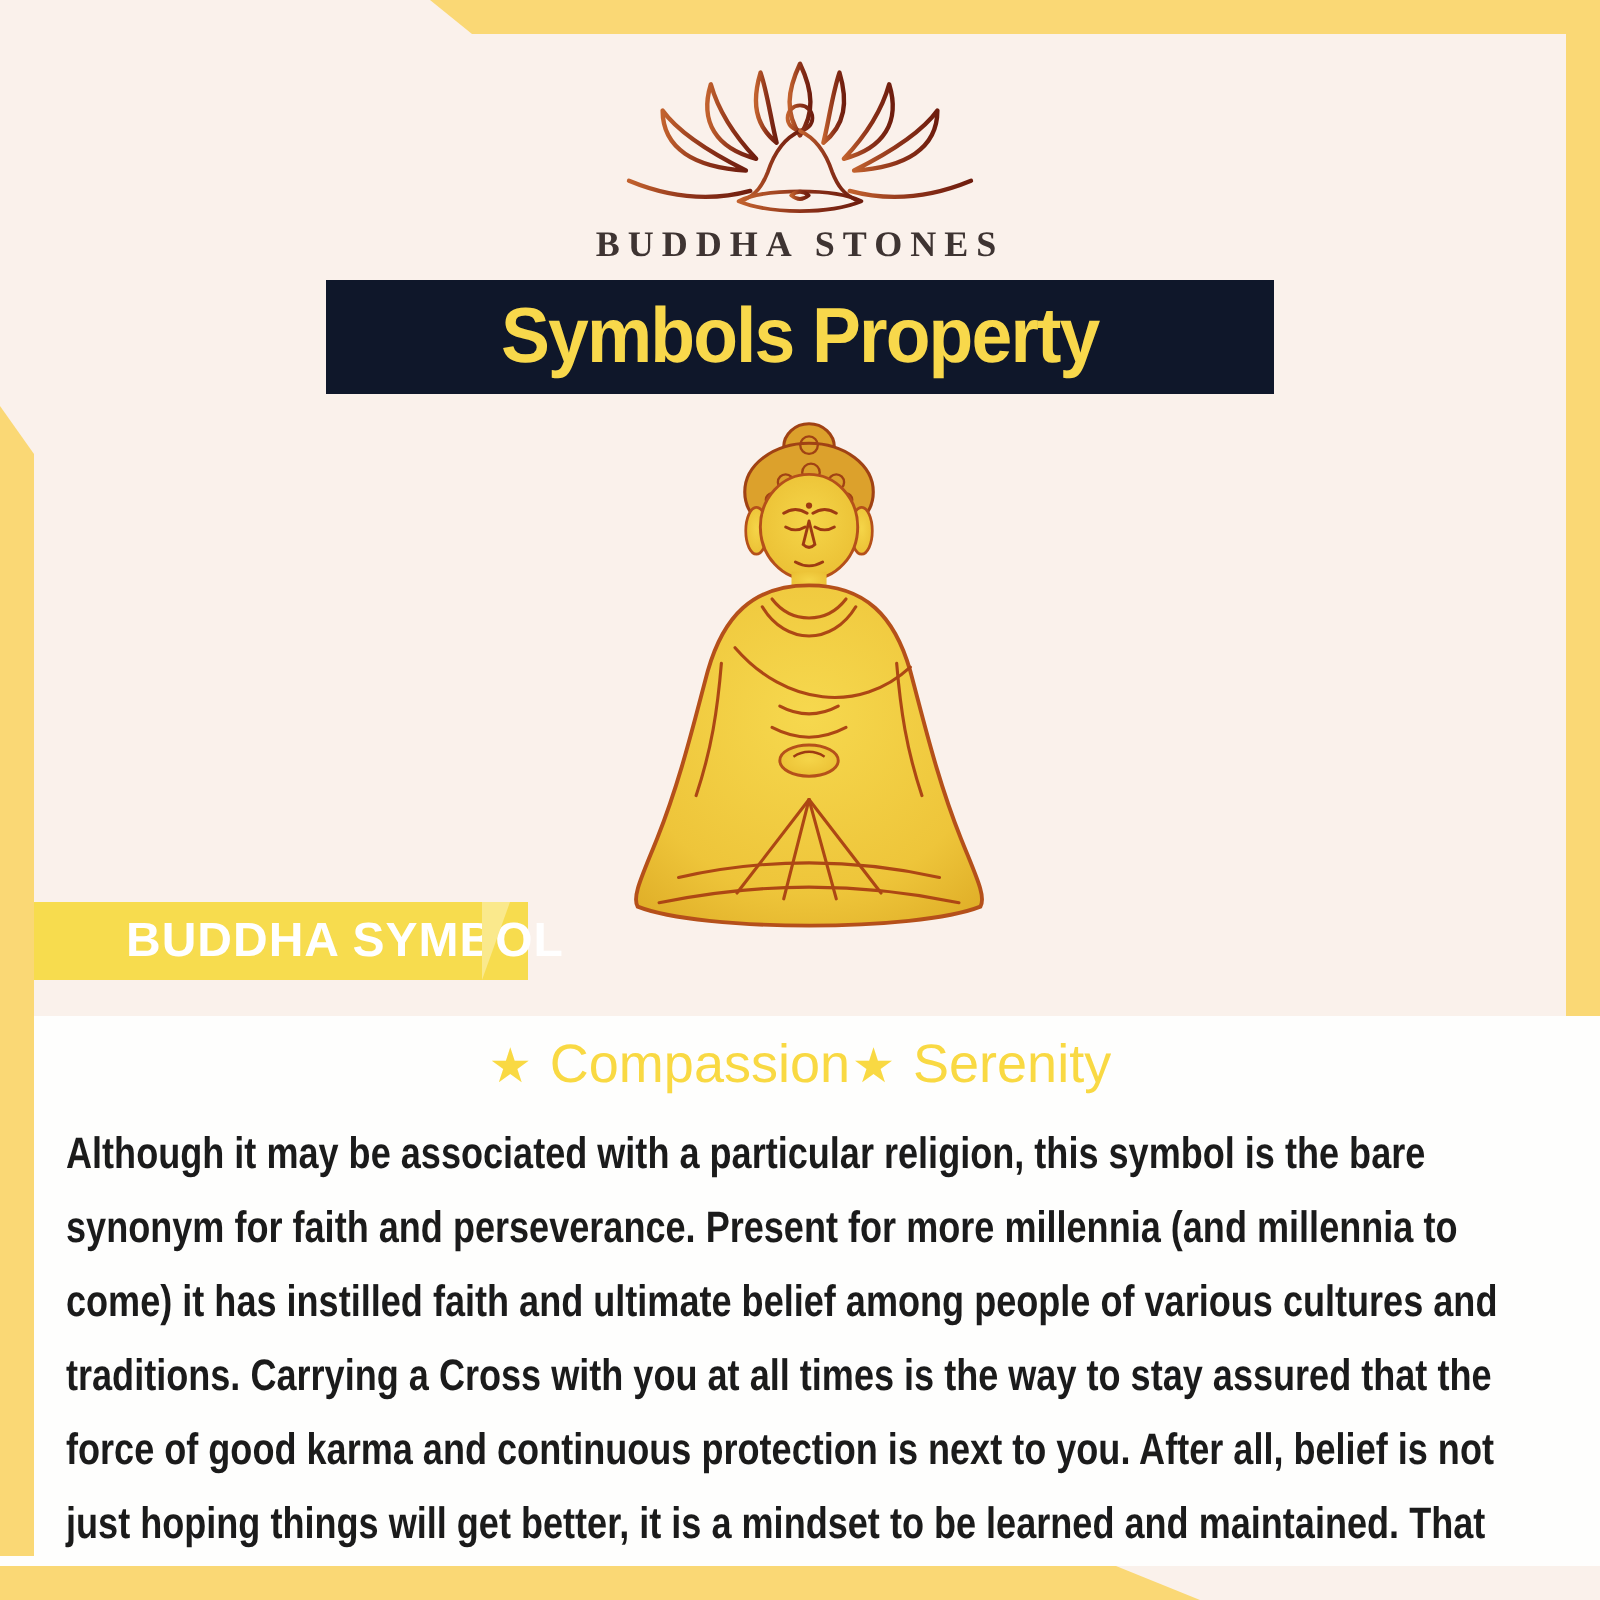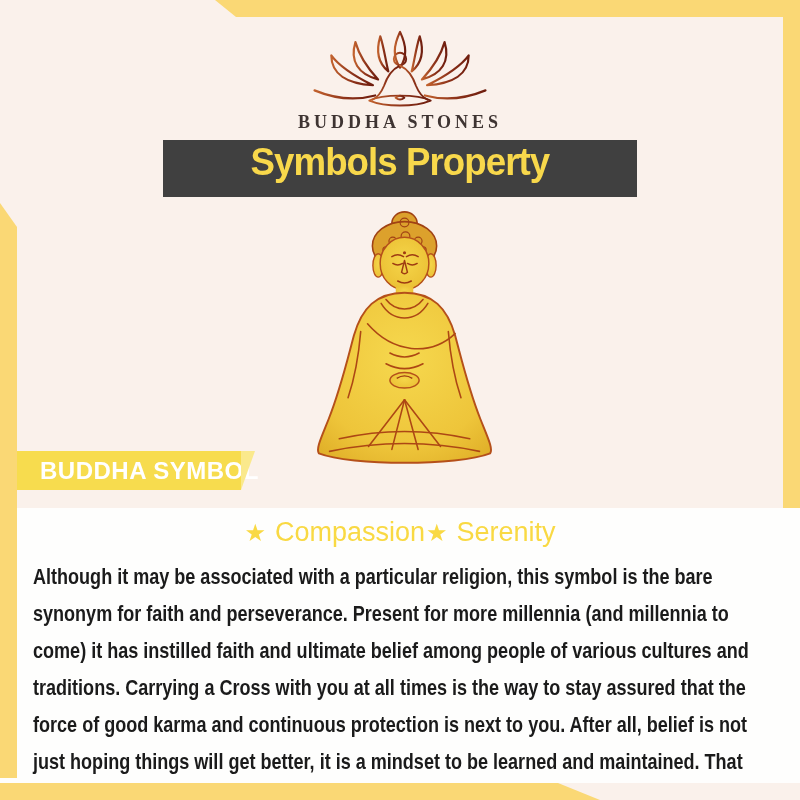--- a/index.html
+++ b/index.html
@@ -16,28 +16,28 @@
     clip-path:polygon(0 0,17px 24px,17px 575px,0 575px);}
   .bottom-band{position:absolute;left:0;top:783px;width:600px;height:17px;background:#FAD875;
     clip-path:polygon(0 0,558px 0,600px 17px,0 17px);}
   
   .logo-wrap{position:absolute;left:0;top:28px;width:800px;text-align:center;}
   .brand-name{position:absolute;left:0;top:112px;width:800px;text-align:center;
     font-family:"Liberation Serif",serif;font-size:18px;font-weight:600;
     letter-spacing:4px;color:#3E3432;}
   
   .title-banner{position:absolute;left:163px;top:140px;width:474px;height:57px;
-    background:#404040;display:flex;justify-content:center;}
+    background:#0f172a;display:flex;align-items:center;justify-content:center;}
   .page-title{font-size:39px;font-weight:700;color:#F8D84B;letter-spacing:-1px;
     transform:scaleX(0.94);white-space:nowrap;}
   
   .buddha-wrap{position:absolute;left:300px;top:207px;width:210px;height:258px;}
   
   .symbol-banner{position:absolute;left:17px;top:451px;width:224px;height:39px;
-    background:#F7DC4E;display:flex;align-items:center;}
+    background:#F7DC4E;display:flex;align-items:center;padding-left:23px;}
   .symbol-banner-fold{position:absolute;left:241px;top:451px;width:14px;height:39px;
     background:#FAE98C;clip-path:polygon(0 0,100% 0,0 100%);}
   .symbol-label{padding-left:23px;font-size:24px;font-weight:700;color:#FFFFFF;
     letter-spacing:0.5px;white-space:nowrap;}
   
   .content-panel{position:absolute;left:0;top:508px;width:800px;height:275px;background:#FEFEFD;}
   .traits-line{position:absolute;left:0;top:517px;width:800px;text-align:center;
     font-size:27px;font-weight:400;color:#F9D943;white-space:nowrap;}
   .traits-line .star{font-size:24px;}
   .traits-line .s1{margin-right:9px;}

